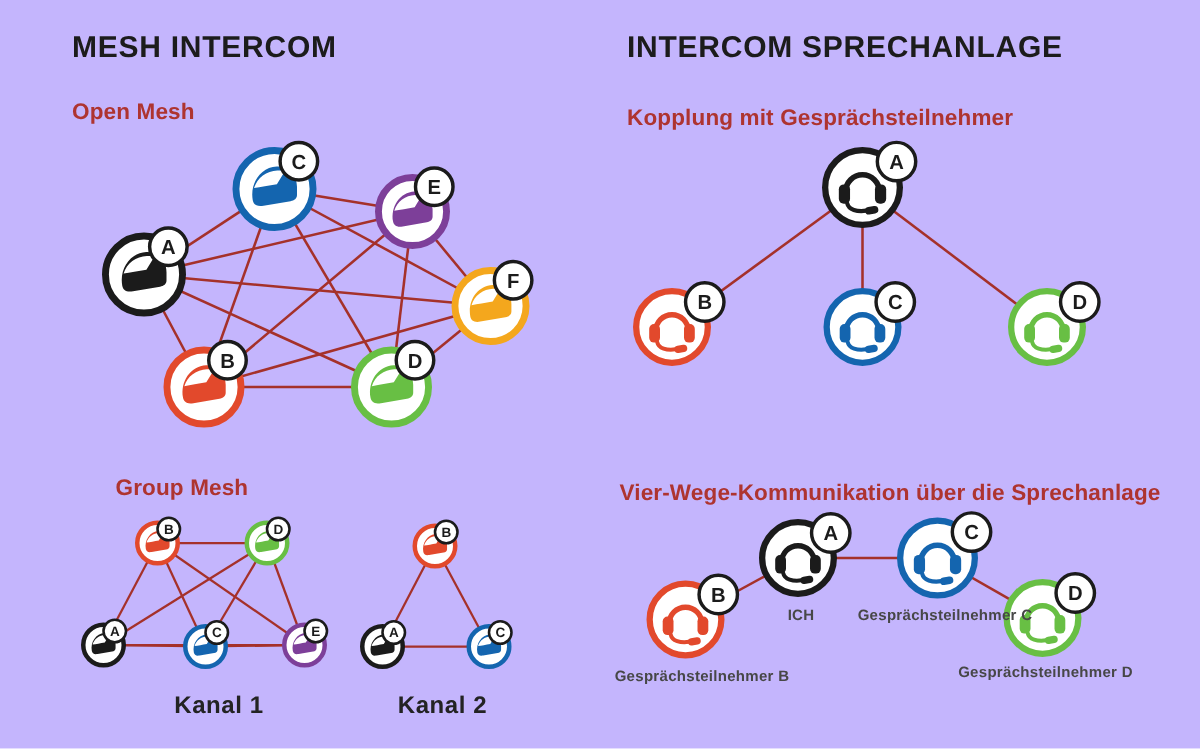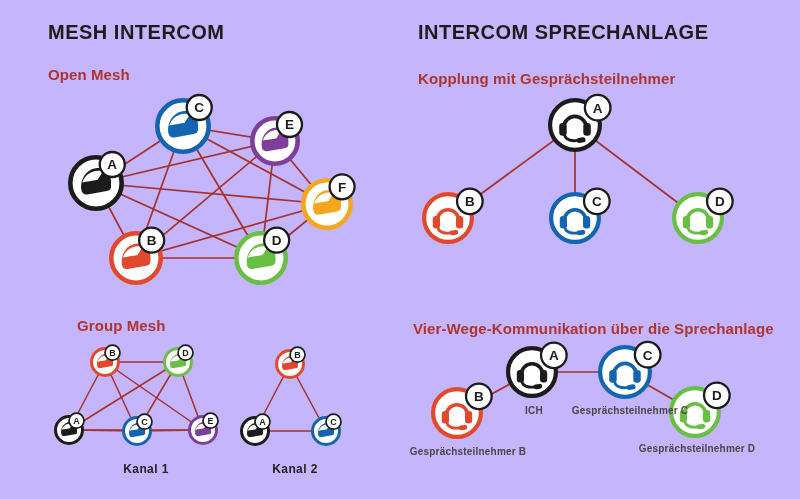--- a/index.html
+++ b/index.html
@@ -16,21 +16,21 @@
   #sub-open{left:48px;top:66px;}
   #sub-group{left:49px;top:317px;margin-left:28px;}
   #sub-pair{left:418px;top:70px;}
   #sub-fourway{left:413px;top:320px;}
   .svgbox{position:absolute;}
   #svg-open-mesh{left:40px;top:86px;width:335px;height:214px;}
   #svg-group-mesh{left:40px;top:338px;width:330px;height:112px;}
   #svg-pairing{left:413px;top:88px;width:335px;height:160px;}
   #svg-fourway{left:413px;top:336px;width:335px;height:112px;}
   .cap{position:absolute;transform:translateX(-50%);white-space:nowrap;}
-  .kanal{font-size:12px;font-weight:700;color:#232323;letter-spacing:.4px;}
+  .kanal{font-size:16px;font-weight:700;color:#232323;letter-spacing:.4px;}
   #lbl-kanal1{left:146px;top:462px;}
   #lbl-kanal2{left:295px;top:462px;}
   .gray{font-size:10px;font-weight:700;color:#474747;letter-spacing:.2px;}
   #lbl-ich{left:534px;top:405px;}
   #lbl-gc{left:614px;top:405px;margin-left:16px;}
   #lbl-gb{left:458px;top:446px;padding-left:20px;}
   #lbl-gd{left:697px;top:443px;}
   svg text{font-family:"Liberation Sans",sans-serif;font-weight:700;fill:#1b1b1b;}
 </style>
 </head>

